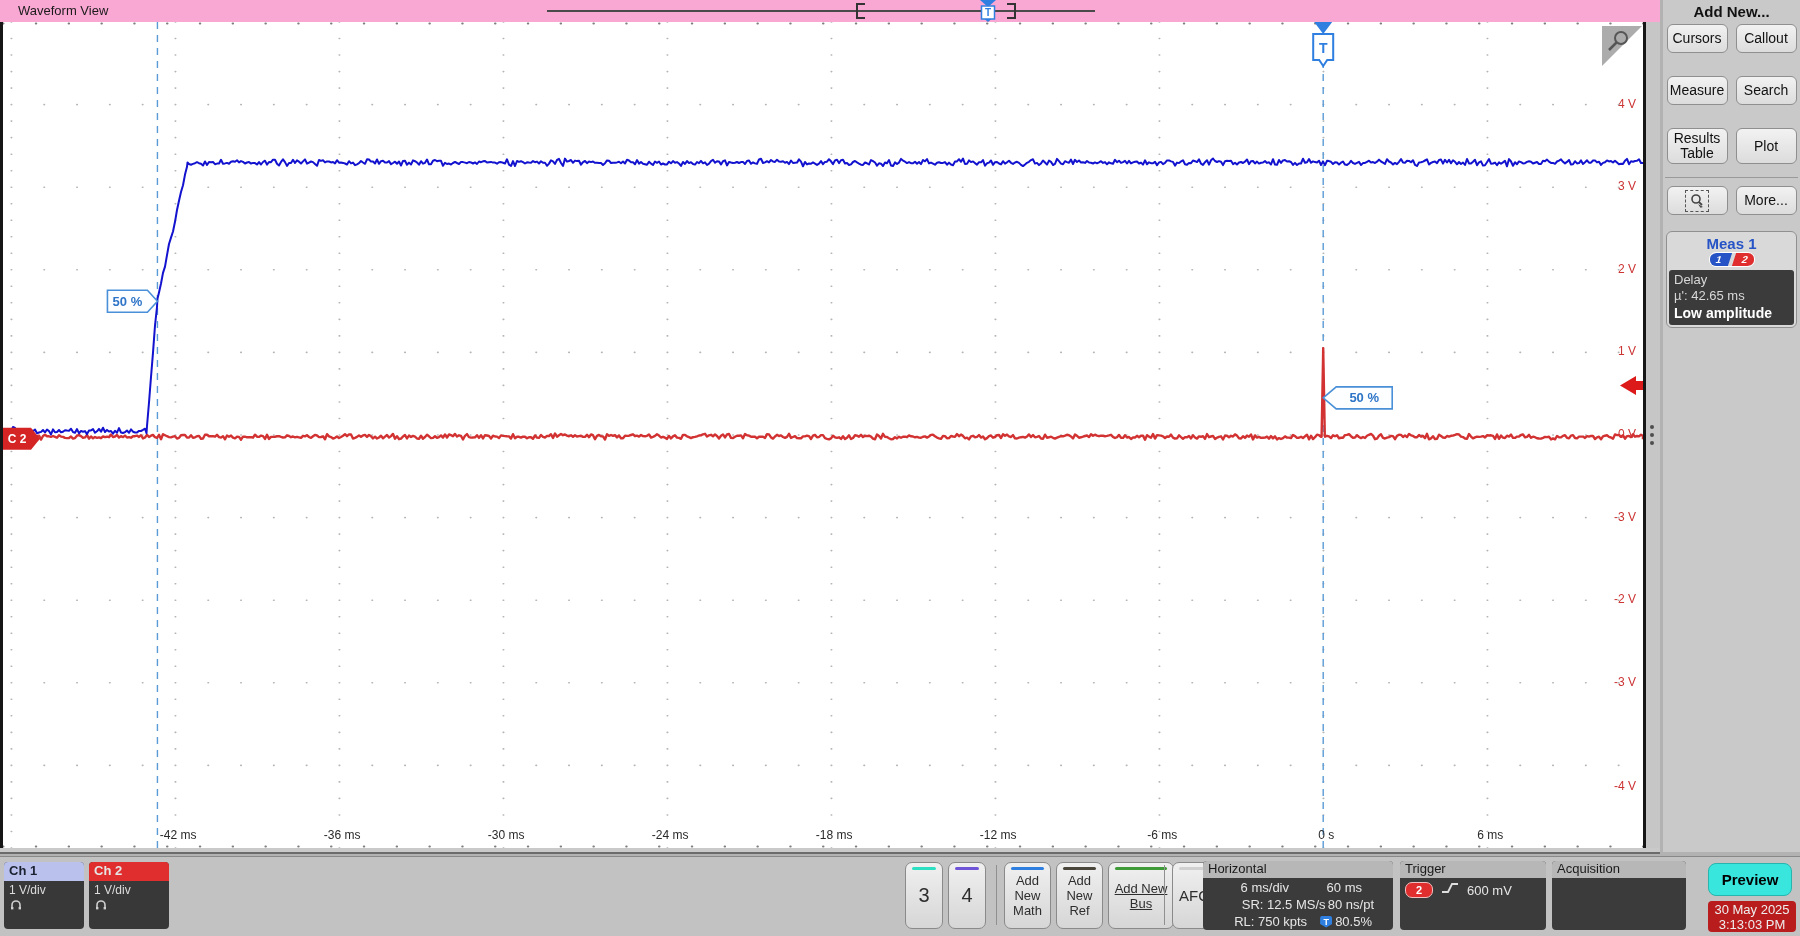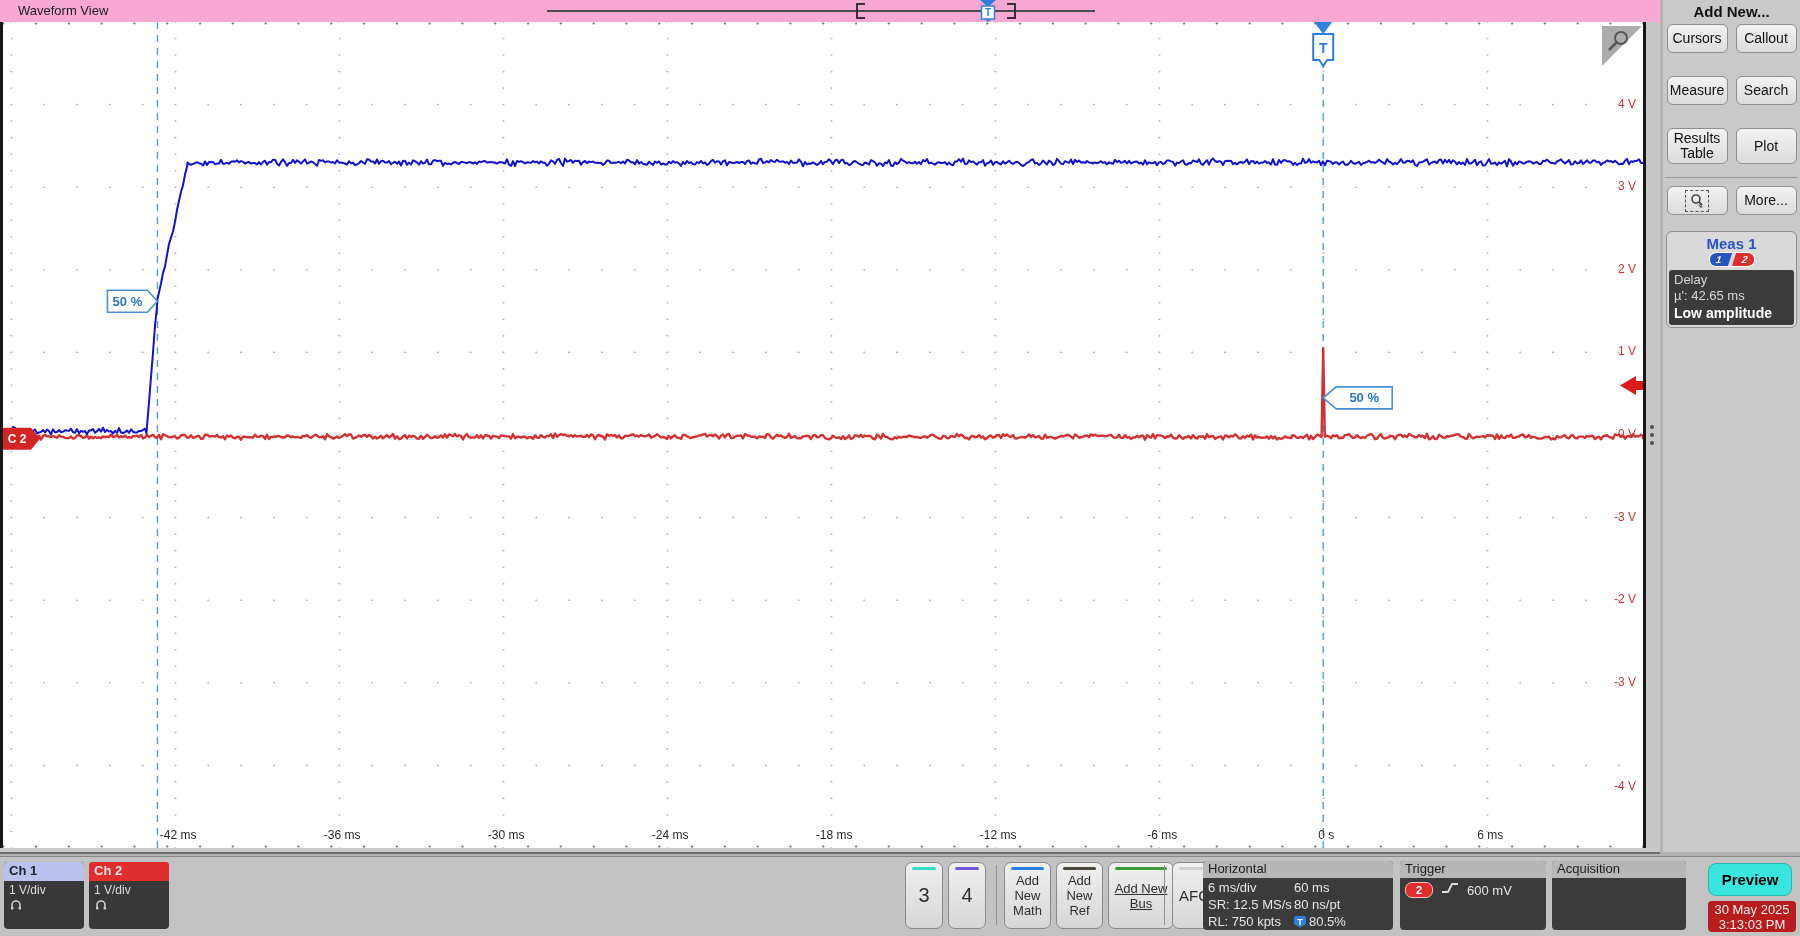--- a/index.html
+++ b/index.html
@@ -100,21 +100,21 @@
   }
   .sq-btn .stripe{position:absolute;top:4px;left:6px;right:6px;height:3px;border-radius:2px;}
   .sq-btn .lab{font-size:13px;line-height:15px;text-align:center;}
   .sq-btn .big{font-size:20px;}
   .vdiv{position:absolute;top:8px;width:1px;height:60px;background:#909090;}
   .info-panel{
     position:absolute;top:4px;height:69px;background:#3b3b3b;border-radius:4px;overflow:hidden;cursor:pointer;
   }
   .ip-head{background:#b7b7b7;color:#1a1a1a;font-size:13px;padding:0 5px;height:17px;line-height:16px;}
   .ip-body{padding:1px 5px;color:#e6e6e6;font-size:13px;line-height:17px;}
-  .ip-row{display:flex;justify-content:flex-start;}
+  .ip-row{display:flex;justify-content:flex-end;}
   .ip-row .l{min-width:86px;}
   .with-icon{display:flex;align-items:center;gap:3px;}
   .t-icon{
     display:inline-block;width:12px;height:12px;background:#2f7fe0;color:#fff;font-size:9px;
     font-weight:bold;text-align:center;line-height:12px;border-radius:2px;
     clip-path:polygon(0 0,100% 0,100% 70%,50% 100%,0 70%);
   }
   .trg-badge{
     display:inline-block;width:26px;height:14px;border-radius:7px;border:1px solid #f0c0c0;
     color:#fff;font-size:11px;font-weight:bold;text-align:center;line-height:14px;

